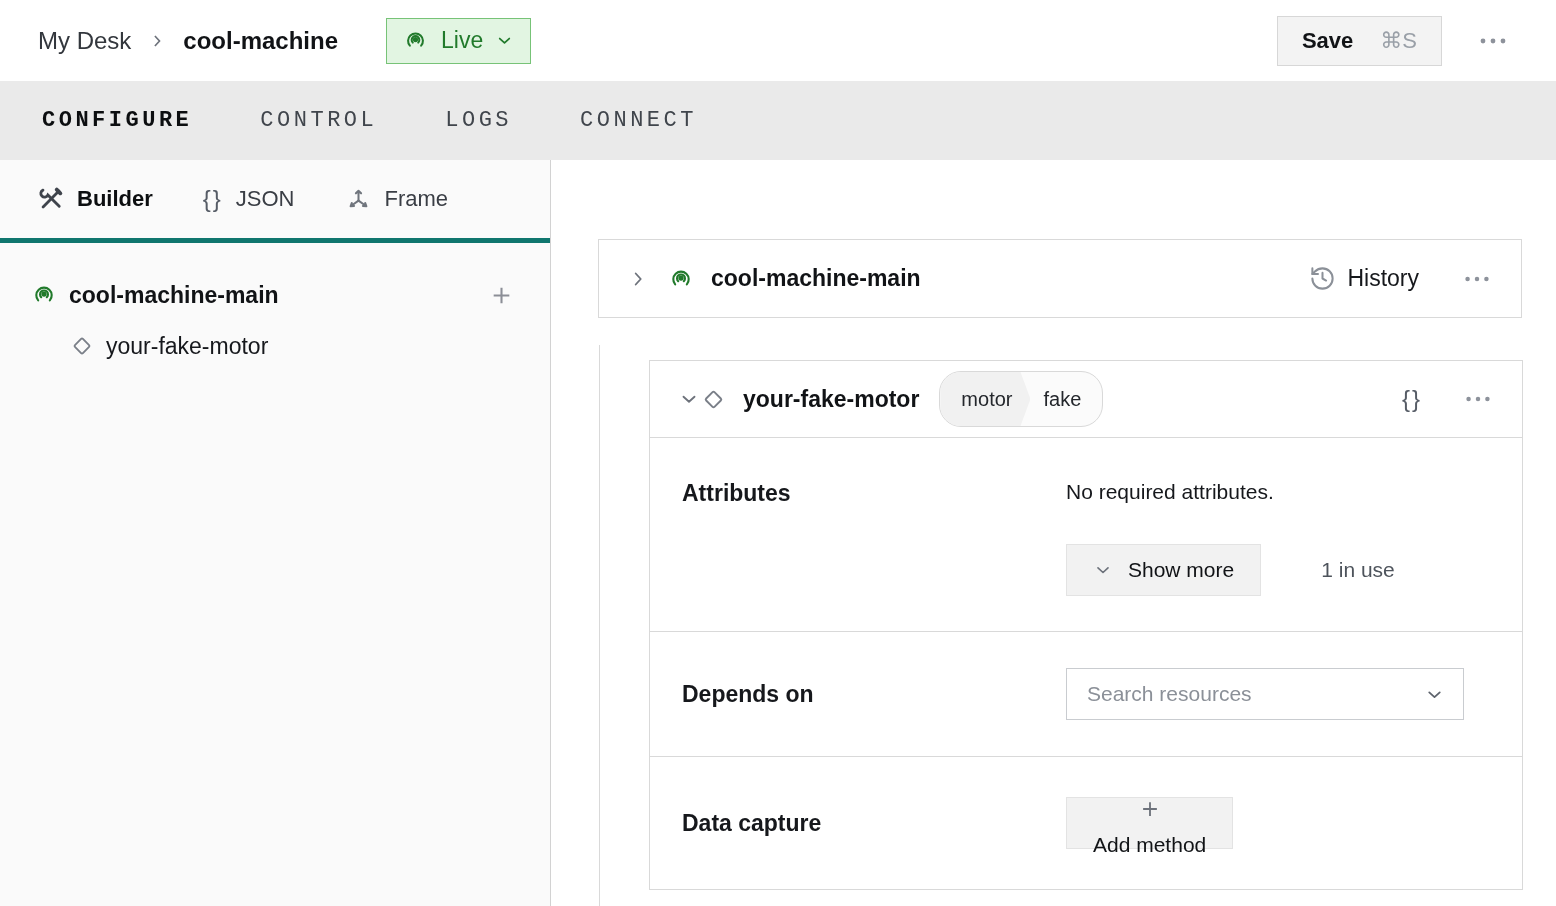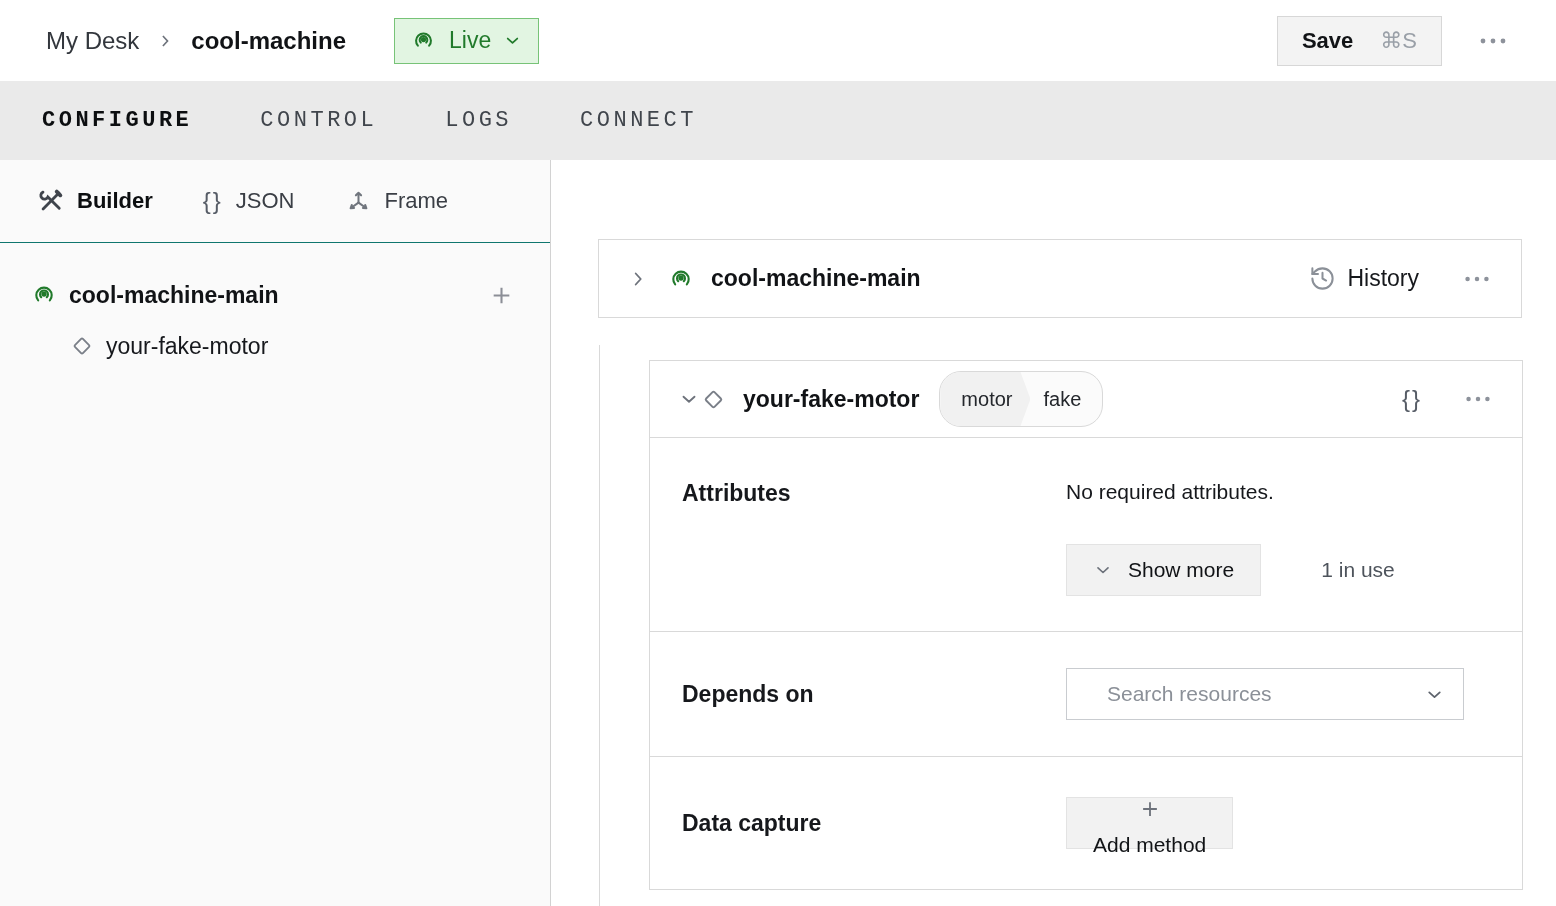--- a/index.html
+++ b/index.html
@@ -5,21 +5,21 @@
   * { box-sizing: border-box; margin: 0; padding: 0; }
   html,body { width:1556px; height:906px; }
   body {
     font-family: "Liberation Sans", sans-serif;
     background:#ffffff; color:#16181c; overflow:hidden;
     -webkit-font-smoothing:antialiased;
   }
   .app { width:1556px; height:906px; display:flex; flex-direction:column; }
 
   
-  .topbar { height:81px; flex:0 0 81px; display:flex; align-items:center; padding:0 46px 0 38px; background:#fff;margin-left:8px; }
+  .topbar { height:81px; flex:0 0 81px; display:flex; align-items:center; padding:0 46px 0 38px; background:#fff; }
   .crumbs { display:flex; align-items:center; gap:16px; font-size:24px; }
   .crumb-parent { color:#33373d; cursor:pointer; }
   .crumb-sep { display:flex; align-items:center; color:#6d727b; }
   .crumb-current { font-weight:700; color:#111316; }
   .live-btn {
     margin-left:48px; height:46px; display:flex; align-items:center; gap:12px;
     padding:0 16px 0 15px; border:1px solid #77c377; background:#e2f5e2;
     border-radius:0; color:#217a2b; font-size:23px; cursor:pointer;
   }
   .live-btn .lbl { line-height:1; }
@@ -38,21 +38,21 @@
   .navtab {
     font-family:"Liberation Mono", monospace; font-size:22px; letter-spacing:3.5px;
     color:#40454c; margin-right:64px; background:none; border:none; cursor:pointer; padding:6px 2px;
   }
   .navtab.active { font-weight:700; color:#0c0e10; }
 
   
   .content { flex:1; display:flex; min-height:0; }
 
   .sidebar { width:551px; flex:0 0 551px; background:#fafafa; border-right:1px solid #d2d2d2; }
-  .viewtabs { height:83px; display:flex; align-items:center; padding-left:38px; border-bottom:1px solid #0f766e; }
+  .viewtabs { height:83px; display:flex; align-items:center; padding-left:38px; border-bottom:5px solid #0f766e; }
   .viewtab { display:flex; align-items:center; gap:13px; margin-right:50px; background:none; border:none; cursor:pointer; font-size:22px; color:#3a3e45; font-family:"Liberation Sans",sans-serif; }
   .viewtab.active .vt-label { font-weight:700; color:#0c0e10; }
   .braces-glyph { font-size:24px; color:#565c66; letter-spacing:2px; }
 
   .tree { padding-top:26px; }
   .tree-root-row { height:52px; display:flex; align-items:center; padding:0 36px 0 30px; cursor:pointer; }
   .tree-root-row .t-label { margin-left:11px; font-size:23px; font-weight:700; color:#111316; }
   .tree-add { margin-left:auto; background:none; border:none; cursor:pointer; display:flex; align-items:center; }
   .tree-child-row { height:50px; display:flex; align-items:center; padding-left:69px; cursor:pointer; }
   .tree-child-row .t-label { margin-left:11px; font-size:23px; color:#16181c; }
@@ -87,21 +87,21 @@
   .row-depends { height:125px; align-items:center; }
   .row-capture { height:133px; align-items:center; }
 
   .attr-content { flex:1; }
   .attr-msg { font-size:21px; color:#16181c; }
   .attr-actions { margin-top:40px; display:flex; align-items:center;gap:28px; }
   .show-more-btn { height:52px; display:flex; align-items:center; gap:15px; padding:0 26px; background:#f2f2f2; border:1px solid #e3e3e3; font-size:21px; color:#111316; cursor:pointer; font-family:"Liberation Sans",sans-serif; }
   .in-use { margin-left:32px; font-size:21px; color:#4e545c; }
 
   .select-box { width:398px; height:52px; border:1px solid #c9ccd0; background:#fff; display:flex; align-items:center; padding:0 18px 0 20px; cursor:text; }
-  .select-box input { flex:1; border:none; outline:none; background:transparent; font-size:21px; color:#16181c; font-family:"Liberation Sans",sans-serif;margin-left:20px; }
+  .select-box input { flex:1; border:none; outline:none; background:transparent; font-size:21px; color:#16181c; font-family:"Liberation Sans",sans-serif; }
   .select-box input::placeholder { color:#8b9098; }
 
   .add-method-btn { height:52px; display:flex; align-items:center; gap:13px; padding:0 26px; background:#f2f2f2; border:1px solid #e3e3e3; font-size:21px; color:#111316; cursor:pointer; font-family:"Liberation Sans",sans-serif;flex-direction:column; }
 
   svg { display:block; }
 </style>
 </head>
 <body>
 
 <div class="app">

